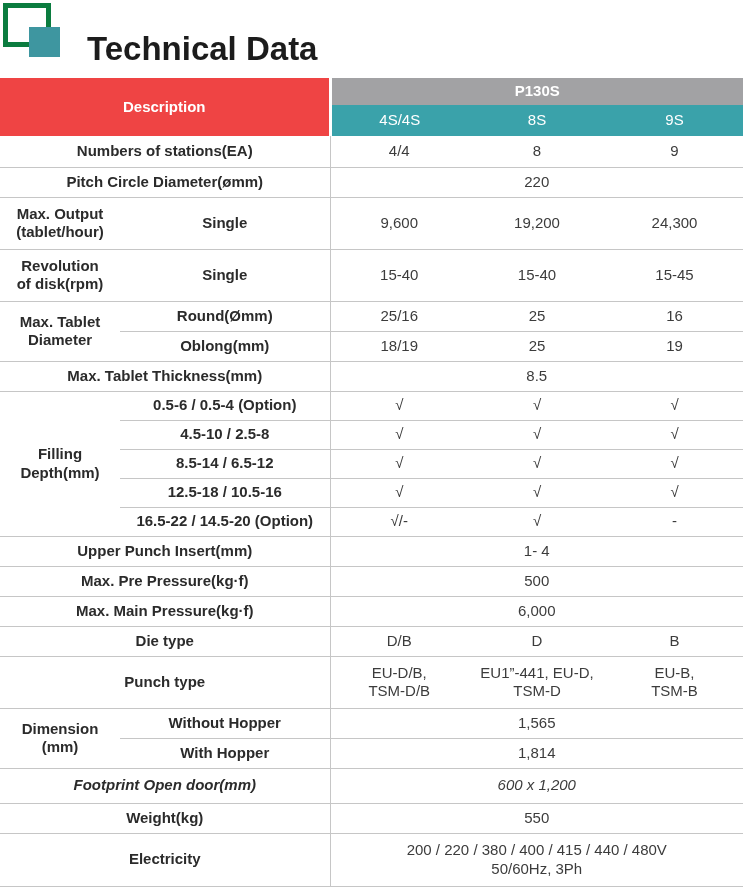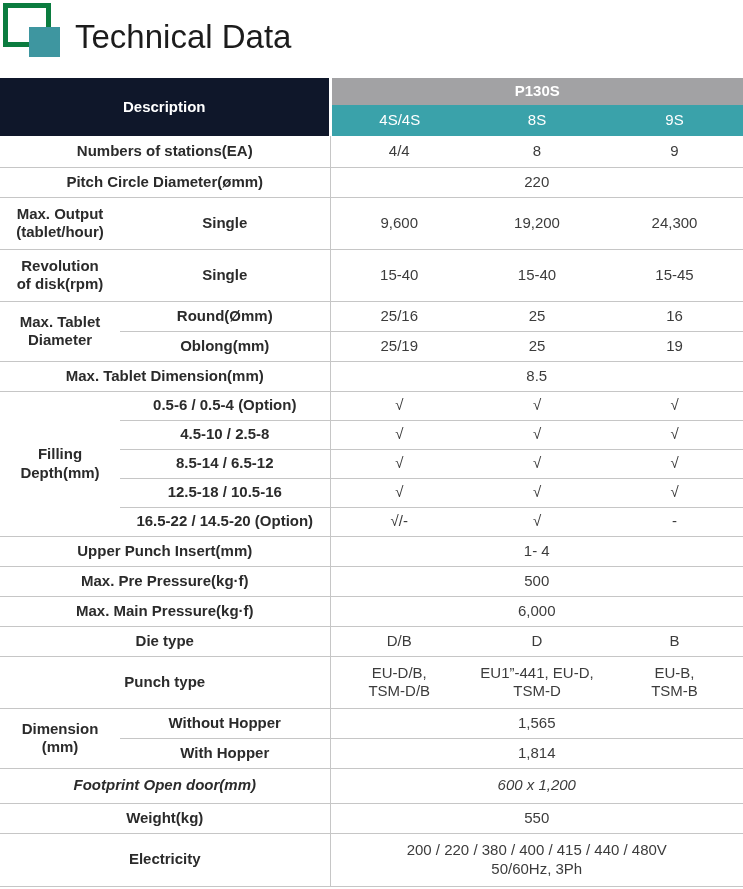--- a/index.html
+++ b/index.html
@@ -17,37 +17,37 @@
   .title-icon{position:absolute;left:0;top:0;width:64px;height:62px;}
   .sq-outline{
     position:absolute;left:3px;top:3px;width:38px;height:34px;
     border:5px solid #0b7c3f;background:transparent;
   }
   .sq-fill{
     position:absolute;left:29px;top:27px;width:31px;height:30px;
     background:#3e96a0;
   }
   .page-title{
-    position:absolute;left:75px;top:18px;margin:0;
-    font-size:33px;font-weight:400;color:#1c1c1c;letter-spacing:0px;
+    position:absolute;left:75px;top:18px;margin:12px;
+    font-size:33px;font-weight:700;color:#1c1c1c;letter-spacing:0px;
     white-space:nowrap;
   }
   
   table.tech{
     position:absolute;left:0;top:78px;
     width:743px;border-collapse:collapse;table-layout:fixed;
     font-size:15px;color:#3c3c3c;
   }
   table.tech td{
     text-align:center;vertical-align:middle;padding:0 2px;
     line-height:1.22;
   }
   
   td.hd-desc{
-    background:#0f172a;color:#ffffff;font-weight:700;font-size:15px;
+    background:#ef4444;color:#ffffff;font-weight:700;font-size:15px;
     border-right:3px solid #ffffff;
   }
   td.hd-prod{background:#a2a2a4;color:#ffffff;font-weight:700;font-size:15px;margin-left:18px;}
   td.hd-model{background:#3aa2aa;color:#ffffff;font-weight:400;font-size:15px;}
   
   td.lbl{font-weight:700;color:#2b2b2b;}
   td.sub{font-weight:700;color:#2b2b2b;}
   td.sub-left{font-weight:700;color:#2b2b2b;text-align:left;padding-left:8px;}
   td.val{font-weight:400;color:#3c3c3c;}
   .ml{white-space:pre-line;}
@@ -128,27 +128,27 @@
         <td class="lbl ml" rowspan="2">Max. Tablet
 Diameter</td>
         <td class="sub">Round(Ømm)</td>
         <td class="val vl">25/16</td>
         <td class="val">25</td>
         <td class="val">16</td>
       </tr>
 
       <tr class="r h30">
         <td class="sub">Oblong(mm)</td>
-        <td class="val vl">25/19</td>
+        <td class="val vl">18/19</td>
         <td class="val">25</td>
         <td class="val">19</td>
       </tr>
 
       <tr class="r h30">
-        <td class="lbl" colspan="2">Max. Tablet Dimension(mm)</td>
+        <td class="lbl" colspan="2">Max. Tablet Thickness(mm)</td>
         <td class="val vl" colspan="3">8.5</td>
       </tr>
 
       <tr class="r h29">
         <td class="lbl ml" rowspan="5">Filling
 Depth(mm)</td>
         <td class="sub-left">0.5-6 / 0.5-4 (Option)</td>
         <td class="val vl">√</td>
         <td class="val">√</td>
         <td class="val">√</td>

